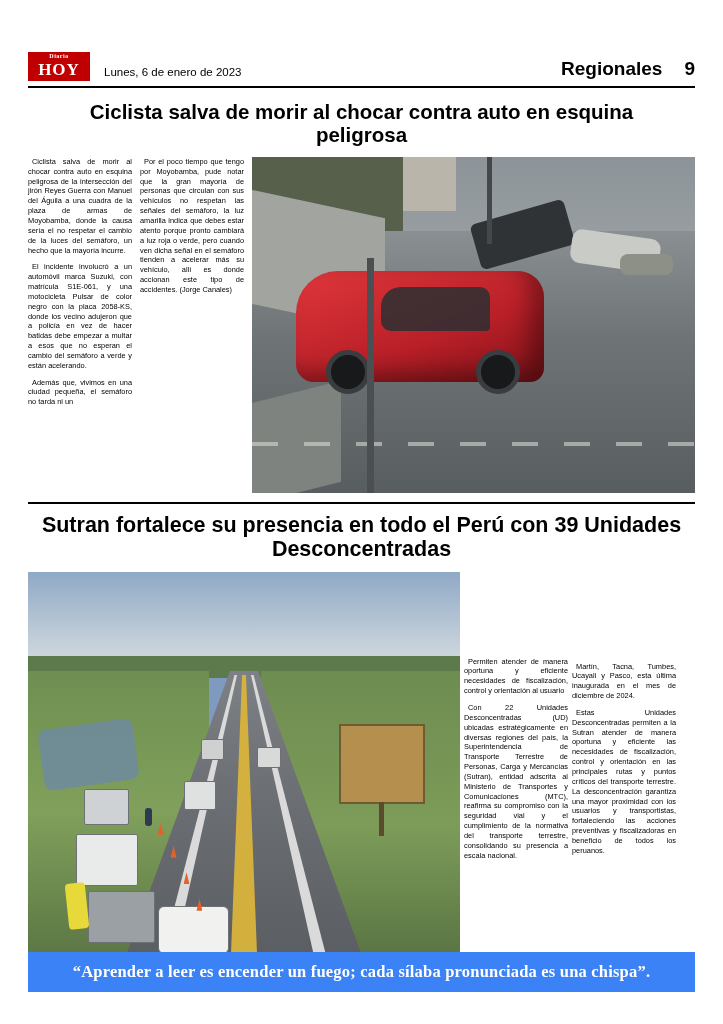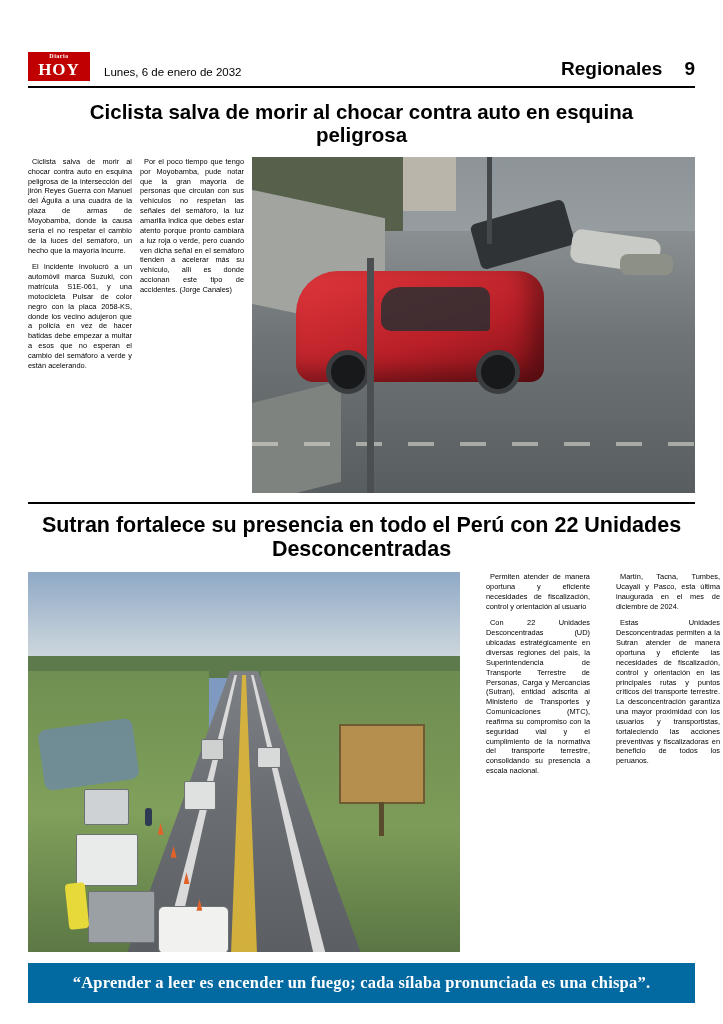--- a/index.html
+++ b/index.html
@@ -200,22 +200,22 @@
   
   .rule {
     border: 0;
     border-top: 2px solid #000;
     margin: 9px 0 0 0;
   }
 
   
   .article2 {
     display: flex;
-    gap: 26px;
-    align-items: flex-start;
+    gap: 4px;
+    align-items: center;
   }
   .a2-photo {
     width: 432px;
     flex: 0 0 432px;
     height: 380px;
     position: relative;
     overflow: hidden;
     background: #7e9ac0;
   }
   .a2-col {
@@ -314,52 +314,52 @@
   .hw-marker {
     position: absolute; left: 9%; bottom: 6%;
     width: 20px; height: 46px;
     background: #e8d93a;
     border-radius: 4px;
     transform: rotate(-6deg);
   }
 
   
   .quote-bar {
-    margin-top: 11px;
-    background: #0369a1;
+    background: #3b82f6;
     color: #fff;
     text-align: center;
     font-family: "Liberation Serif", serif;
     font-weight: bold;
     font-size: 16.5px;
     padding: 10px 8px;
     letter-spacing: .2px;
   }
 </style>
 </head>
 <body>
 
 <div class="page">
 
   <div class="masthead">
     <div class="logo-block">
       <div class="logo-top">Diario</div>
       <div class="logo-bottom">HOY</div>
     </div>
-    <div class="issue-date">Lunes, 6 de enero de  2032</div>
+    <div class="issue-date">Lunes, 6 de enero de  2023</div>
     <div class="section-name">Regionales</div>
     <div class="page-number">9</div>
   </div>
 
   <h1 class="headline headline-1">Ciclista salva de morir al chocar contra auto en esquina peligrosa</h1>
 
   <div class="article2" style="display:flex;gap:8px;align-items:flex-start;">
     <div class="col a1-col">
       <p>Ciclista salva de morir al chocar contra auto en esquina peligrosa de la intersección del jirón Reyes Guerra con Manuel del Águila a una cuadra de la plaza de armas de Moyobamba, donde la causa sería el no respetar el cambio de la luces del semáforo, un hecho que la mayoría incurre.</p>
       <p>El incidente involucró a un automóvil marca Suzuki, con matrícula S1E-061, y una motocicleta Pulsar de color negro con la placa 2058-KS, donde los vecino adujeron que a policía en vez de hacer batidas debe empezar a multar a esos que no esperan el cambio del semáforo a verde y están acelerando.</p>
+      <p>Además que, vivimos en una ciudad pequeña, el semáforo no tarda ni un</p>
     </div>
     <div class="col a1-col">
       <p>Por el poco tiempo que tengo por Moyobamba, pude notar que la gran mayoría de personas que circulan con sus vehículos no respetan las señales del semáforo, la luz amarilla indica que debes estar atento porque pronto cambiará a luz roja o verde, pero cuando ven dicha señal en el semáforo tienden a acelerar más su vehículo, allí es donde accionan este tipo de accidentes. (Jorge Canales)</p>
     </div>
     <div class="a1-photo">
       <div class="cctv-sky"></div>
       <div class="cctv-building"></div>
       <div class="cctv-grass"></div>
       <div class="cctv-road"></div>
       <div class="cctv-sidewalk"></div>
@@ -373,21 +373,21 @@
         <div class="cctv-wheel w1"></div>
         <div class="cctv-wheel w2"></div>
       </div>
       <div class="cctv-pole"></div>
       <div class="cctv-pole2"></div>
     </div>
   </div>
 
   <hr class="rule">
 
-  <h1 class="headline headline-2">Sutran fortalece su presencia en todo el Perú con 22 Unidades Desconcentradas</h1>
+  <h1 class="headline headline-2">Sutran fortalece su presencia en todo el Perú con 39 Unidades Desconcentradas</h1>
 
   <div class="article2">
     <div class="a2-photo">
       <div class="hw-sky"></div>
       <div class="hw-far"></div>
       <div class="hw-field-l"></div>
       <div class="hw-field-r"></div>
       <div class="hw-road"></div>
       <div class="hw-edge-l"></div>
       <div class="hw-edge-r"></div>

